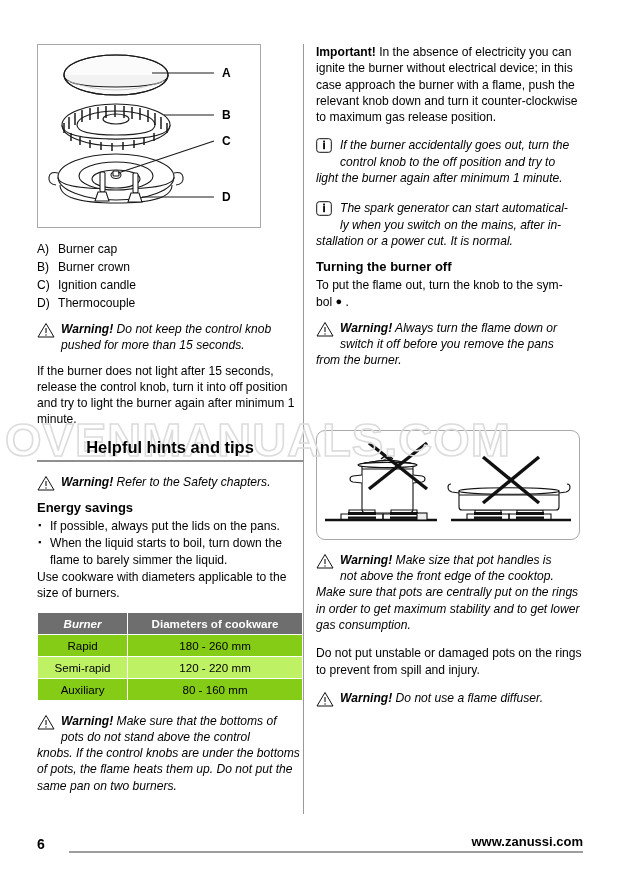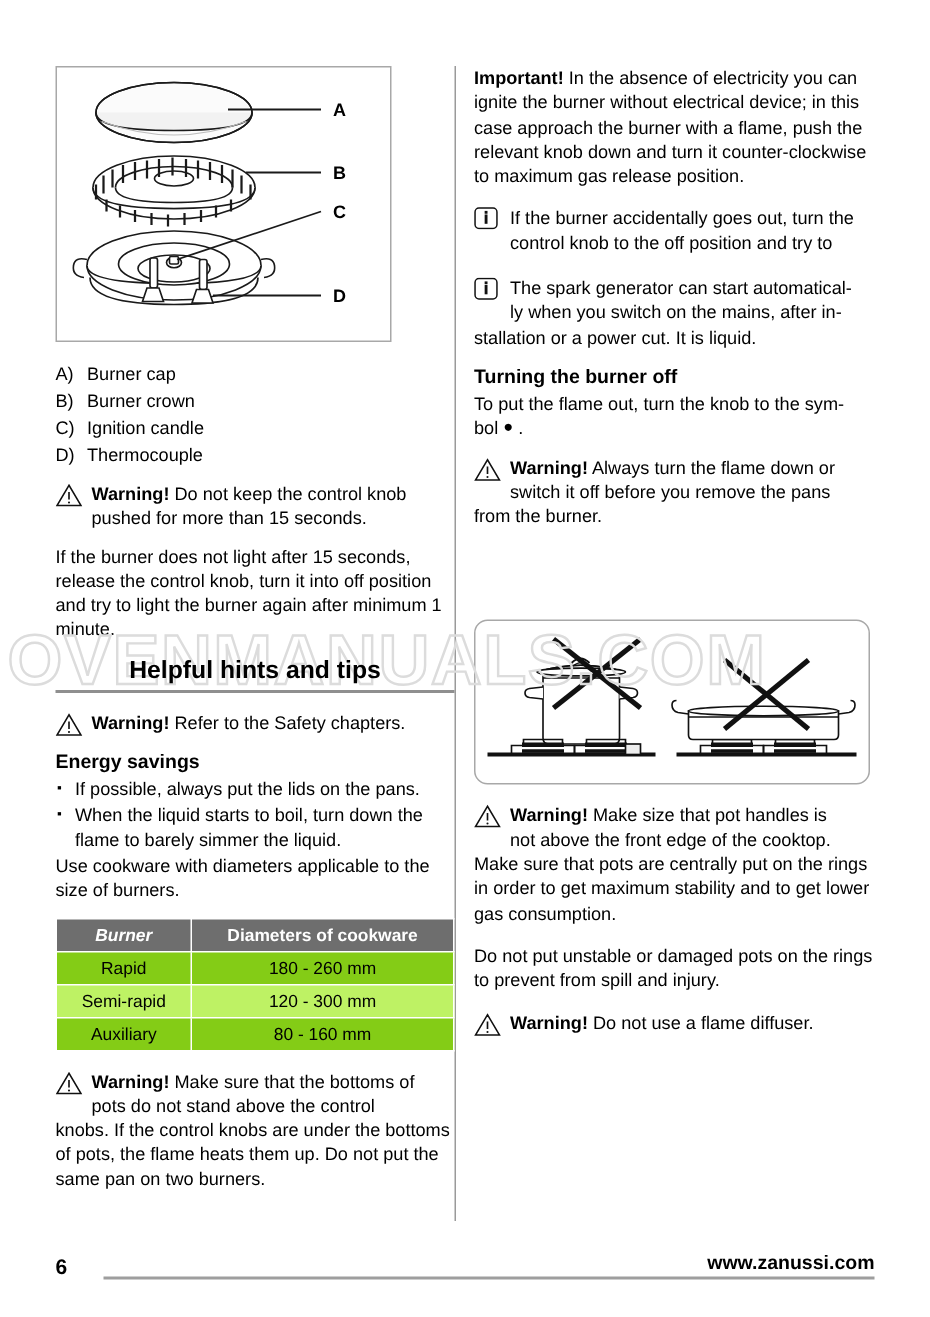--- a/index.html
+++ b/index.html
@@ -121,20 +121,21 @@
     width: 18px;
     height: 16px;
   }
   
   .note .note-lines {
     margin: 0;
     padding: 0;
   }
   .note .ln {
     display: block;
+    font-style: italic;
   }
   .note .ln.ind {
     padding-left: 24px;
   }
 
   
   .bullets {
     margin: 0 0 0 0;
     padding: 0;
     list-style: none;
@@ -402,21 +403,21 @@
           <th class="c2">Diameters of cookware</th>
         </tr>
       </thead>
       <tbody>
         <tr class="r-odd">
           <td>Rapid</td>
           <td>180 - 260 mm</td>
         </tr>
         <tr class="r-even">
           <td>Semi-rapid</td>
-          <td>120 - 300 mm</td>
+          <td>120 - 220 mm</td>
         </tr>
         <tr class="r-odd">
           <td>Auxiliary</td>
           <td>80 - 160 mm</td>
         </tr>
       </tbody>
     </table>
 
     <div class="note">
       <span class="note-icon">
@@ -443,35 +444,36 @@
       <span class="note-icon">
         <svg width="16" height="15" viewBox="0 0 16 15">
             <rect x="0.7" y="0.7" width="14.6" height="13.6" rx="2.6" fill="none" stroke="#111" stroke-width="1"></rect>
             <rect x="7.1" y="5" width="1.9" height="6.2" fill="#111"></rect>
             <rect x="7.1" y="2.6" width="1.9" height="1.9" fill="#111"></rect>
           </svg>
       </span>
       <div class="note-lines">
         <span class="ln ind">If the burner accidentally goes out, turn the</span>
         <span class="ln ind">control knob to the off position and try to</span>
+        <span class="ln">light the burner again after minimum 1 minute.</span>
       </div>
     </div>
 
     <div class="note" style="margin-top:14px;">
       <span class="note-icon">
         <svg width="16" height="15" viewBox="0 0 16 15">
             <rect x="0.7" y="0.7" width="14.6" height="13.6" rx="2.6" fill="none" stroke="#111" stroke-width="1"></rect>
             <rect x="7.1" y="5" width="1.9" height="6.2" fill="#111"></rect>
             <rect x="7.1" y="2.6" width="1.9" height="1.9" fill="#111"></rect>
           </svg>
       </span>
       <div class="note-lines">
         <span class="ln ind">The spark generator can start automatical-</span>
         <span class="ln ind">ly when you switch on the mains, after in-</span>
-        <span class="ln">stallation or a power cut. It is liquid.</span>
+        <span class="ln">stallation or a power cut. It is normal.</span>
       </div>
     </div>
 
     <div class="sub-h" style="margin-top:8px;">Turning the burner off</div>
     <p class="para">
       <span>To put the flame out, turn the knob to the sym-</span><br>
       <span>bol</span>
       <span class="dot-sym">●</span>
       <span>.</span>
     </p>

